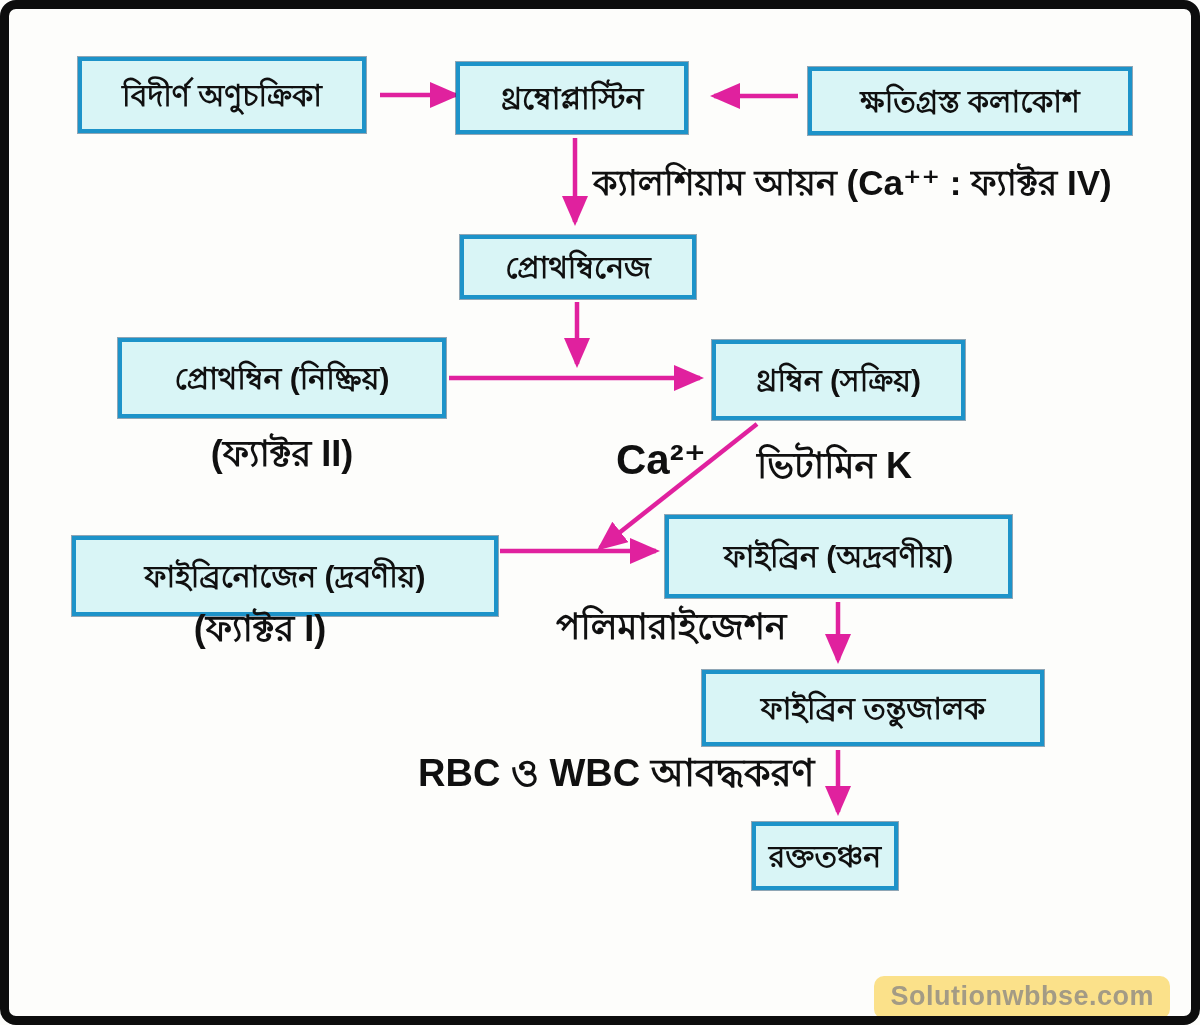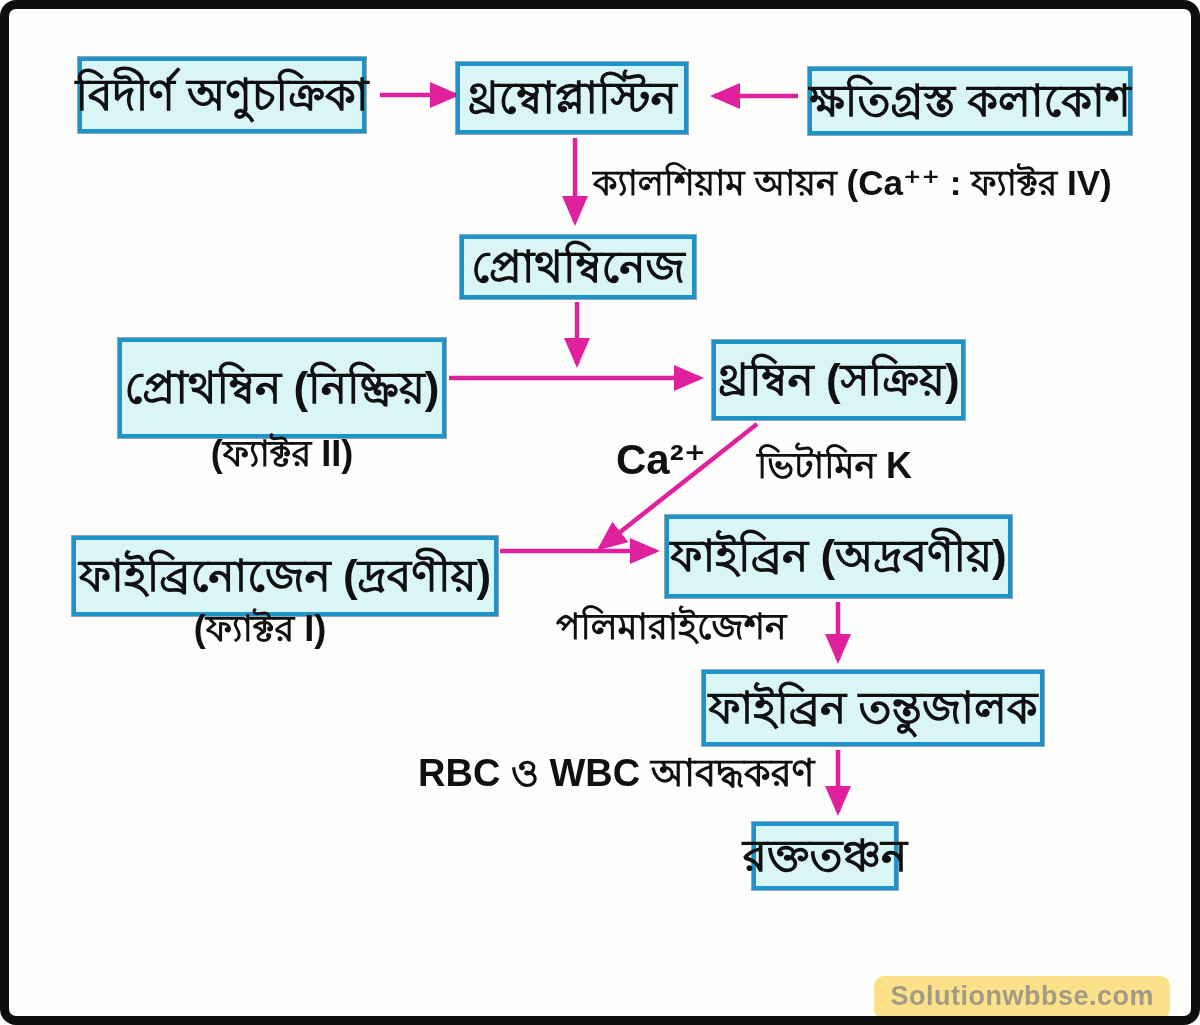--- a/index.html
+++ b/index.html
@@ -31,36 +31,36 @@
   }
   svg.arrows line{stroke:var(--arrow);stroke-width:4.5px;}
   svg.arrows .ah{fill:var(--arrow);}
   .node{
     position:absolute;z-index:2;
     display:flex;align-items:center;justify-content:center;
     background:var(--box-fill);
     border:4px solid var(--box-border);
     box-shadow:0 0 0 1px rgba(10,60,95,.45);
     box-sizing:border-box;
-    font-size:44px;font-weight:600;
+    font-size:30px;font-weight:600;
     text-align:center;line-height:1.1;
     padding:6px 8px;white-space:nowrap;
   }
   .lbl{
     position:absolute;z-index:2;
     font-size:34px;font-weight:600;
     white-space:nowrap;line-height:1.15;
   }
   .lbl.center{text-align:center;}
   
   .n-a{left:78px;top:57px;width:288px;height:76px;}
   .n-b{left:456px;top:62px;width:232px;height:72px;}
   .n-c{left:808px;top:67px;width:324px;height:68px;}
   .n-d{left:460px;top:235px;width:236px;height:64px;}
-  .n-e{left:118px;top:338px;width:328px;height:100px;}
+  .n-e{left:118px;top:338px;width:328px;height:80px;}
   .n-f{left:712px;top:340px;width:253px;height:80px;}
   .n-g{left:72px;top:536px;width:426px;height:80px;}
   .n-h{left:665px;top:515px;width:347px;height:83px;}
   .n-i{left:668px;top:670px;width:342px;height:76px;margin-left:34px;}
   .n-j{left:752px;top:822px;width:146px;height:68px;}
   
   .l-calcium{left:593px;top:163px;font-size:35px;}
   .l-factor2{left:118px;top:433px;width:328px;font-size:36px;}
   .l-ca2{left:616px;top:436px;font-size:42px;font-weight:600;}
   .l-vitk{left:757px;top:445px;font-size:36px;}

